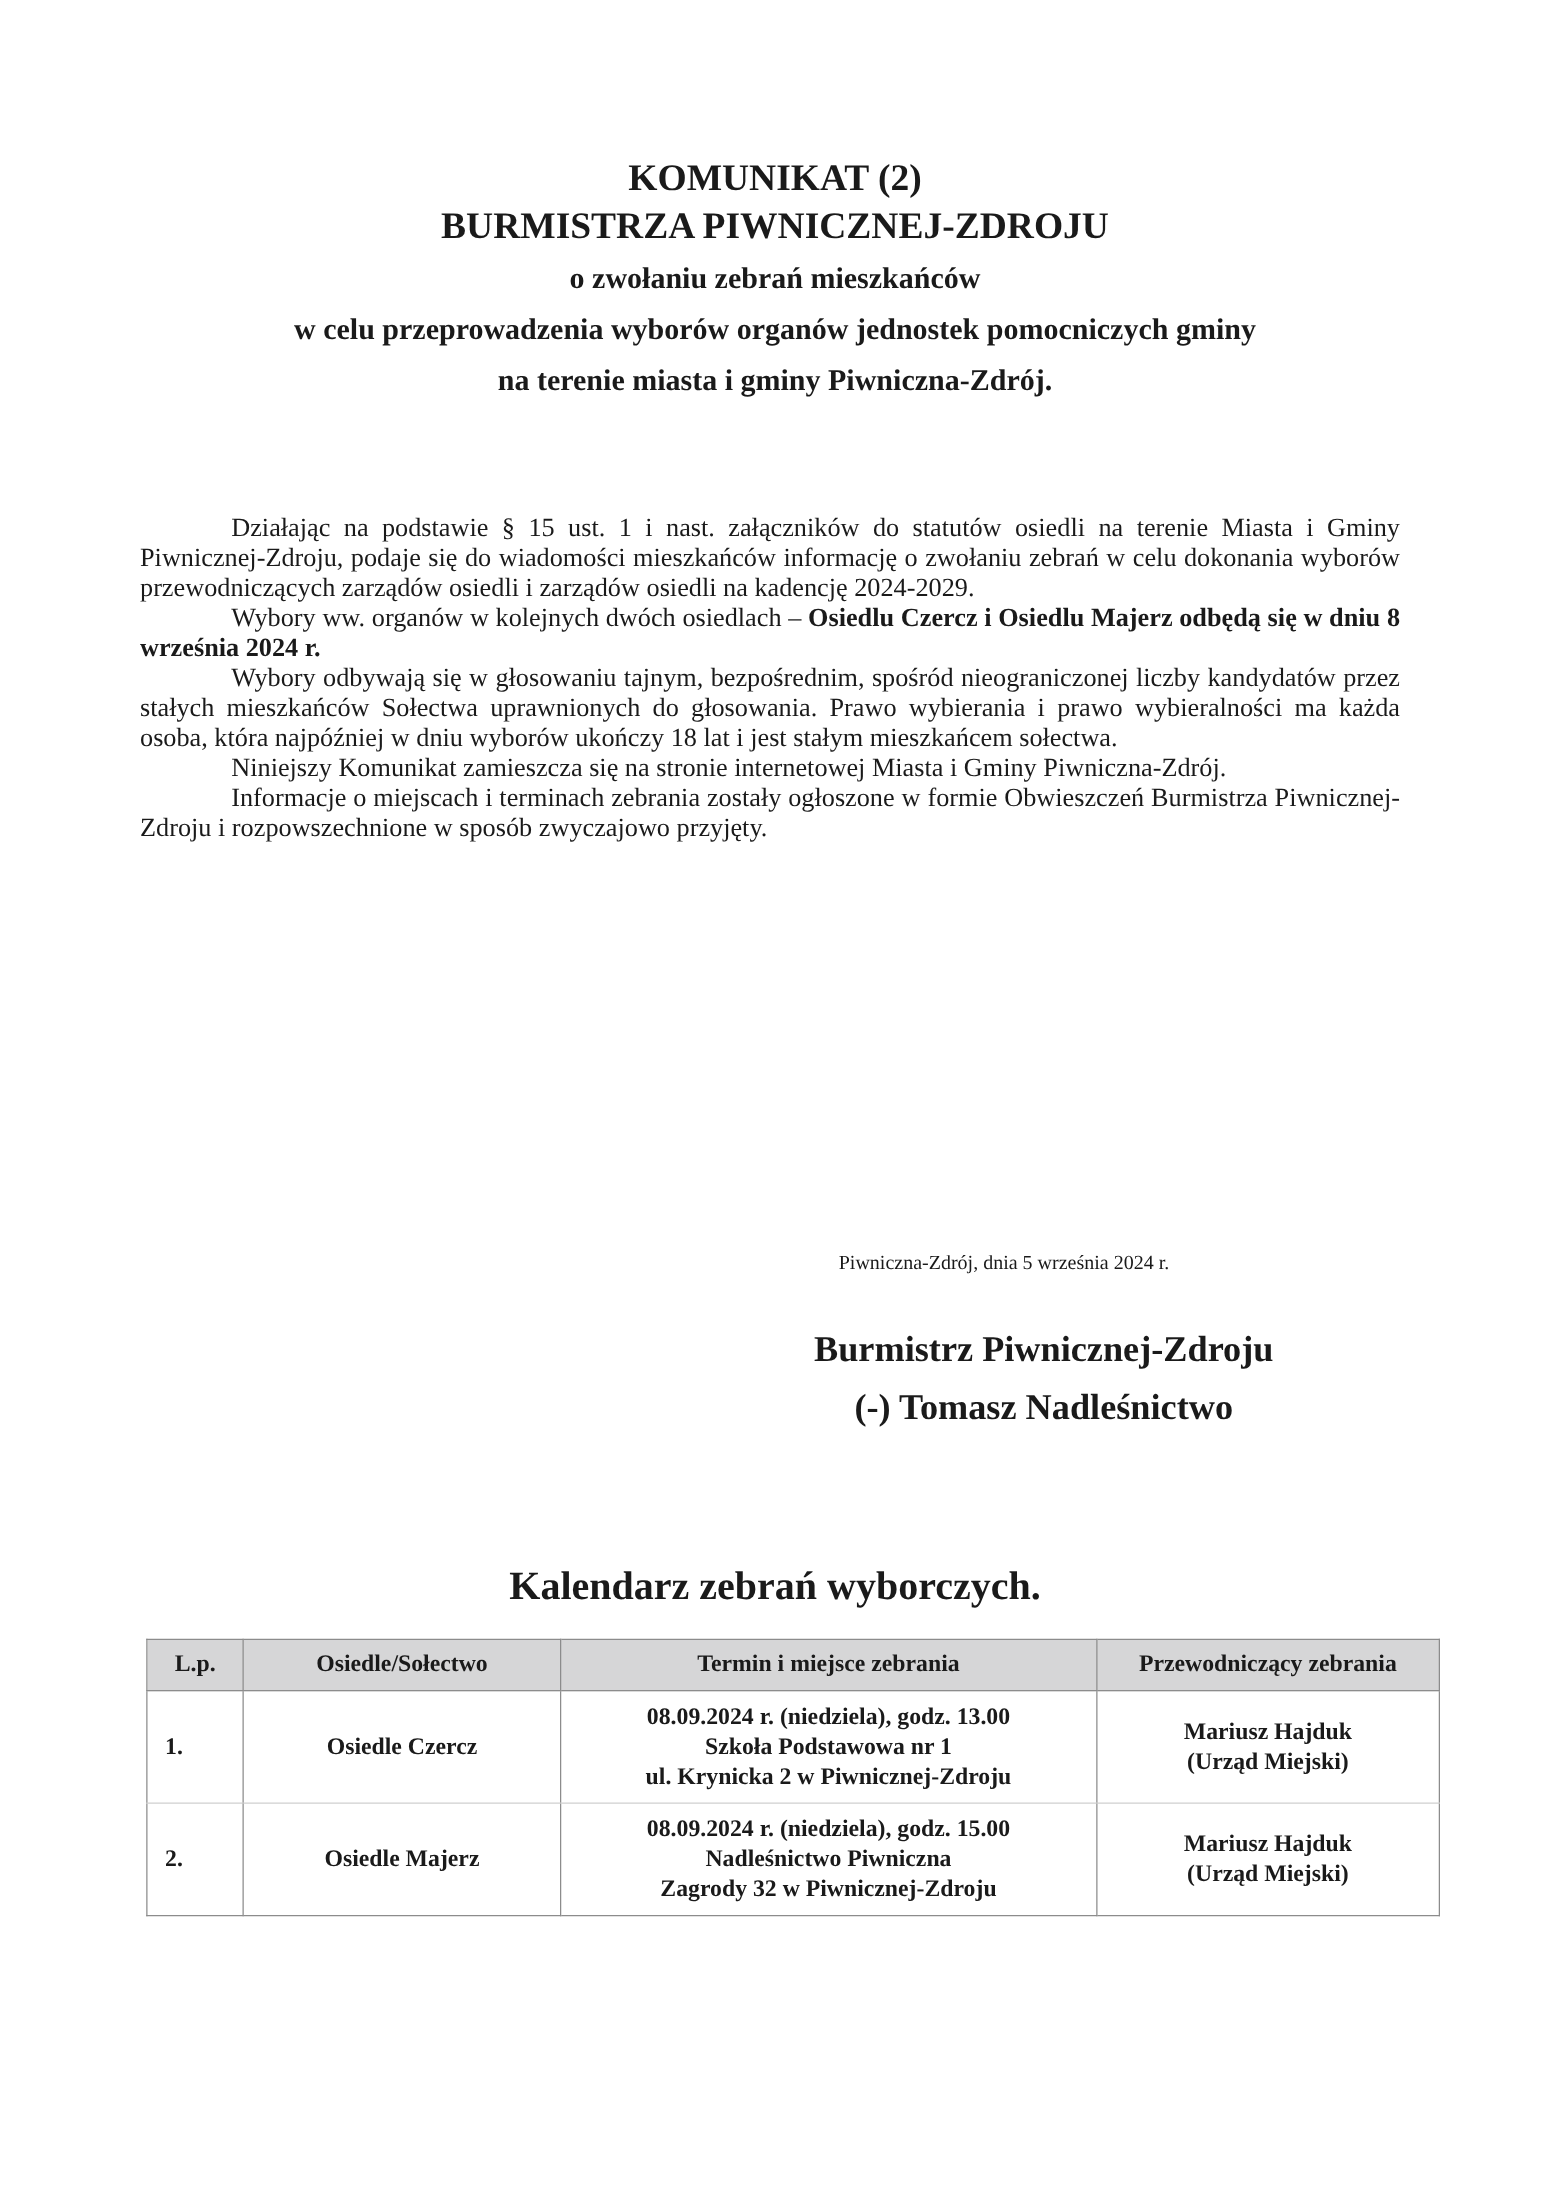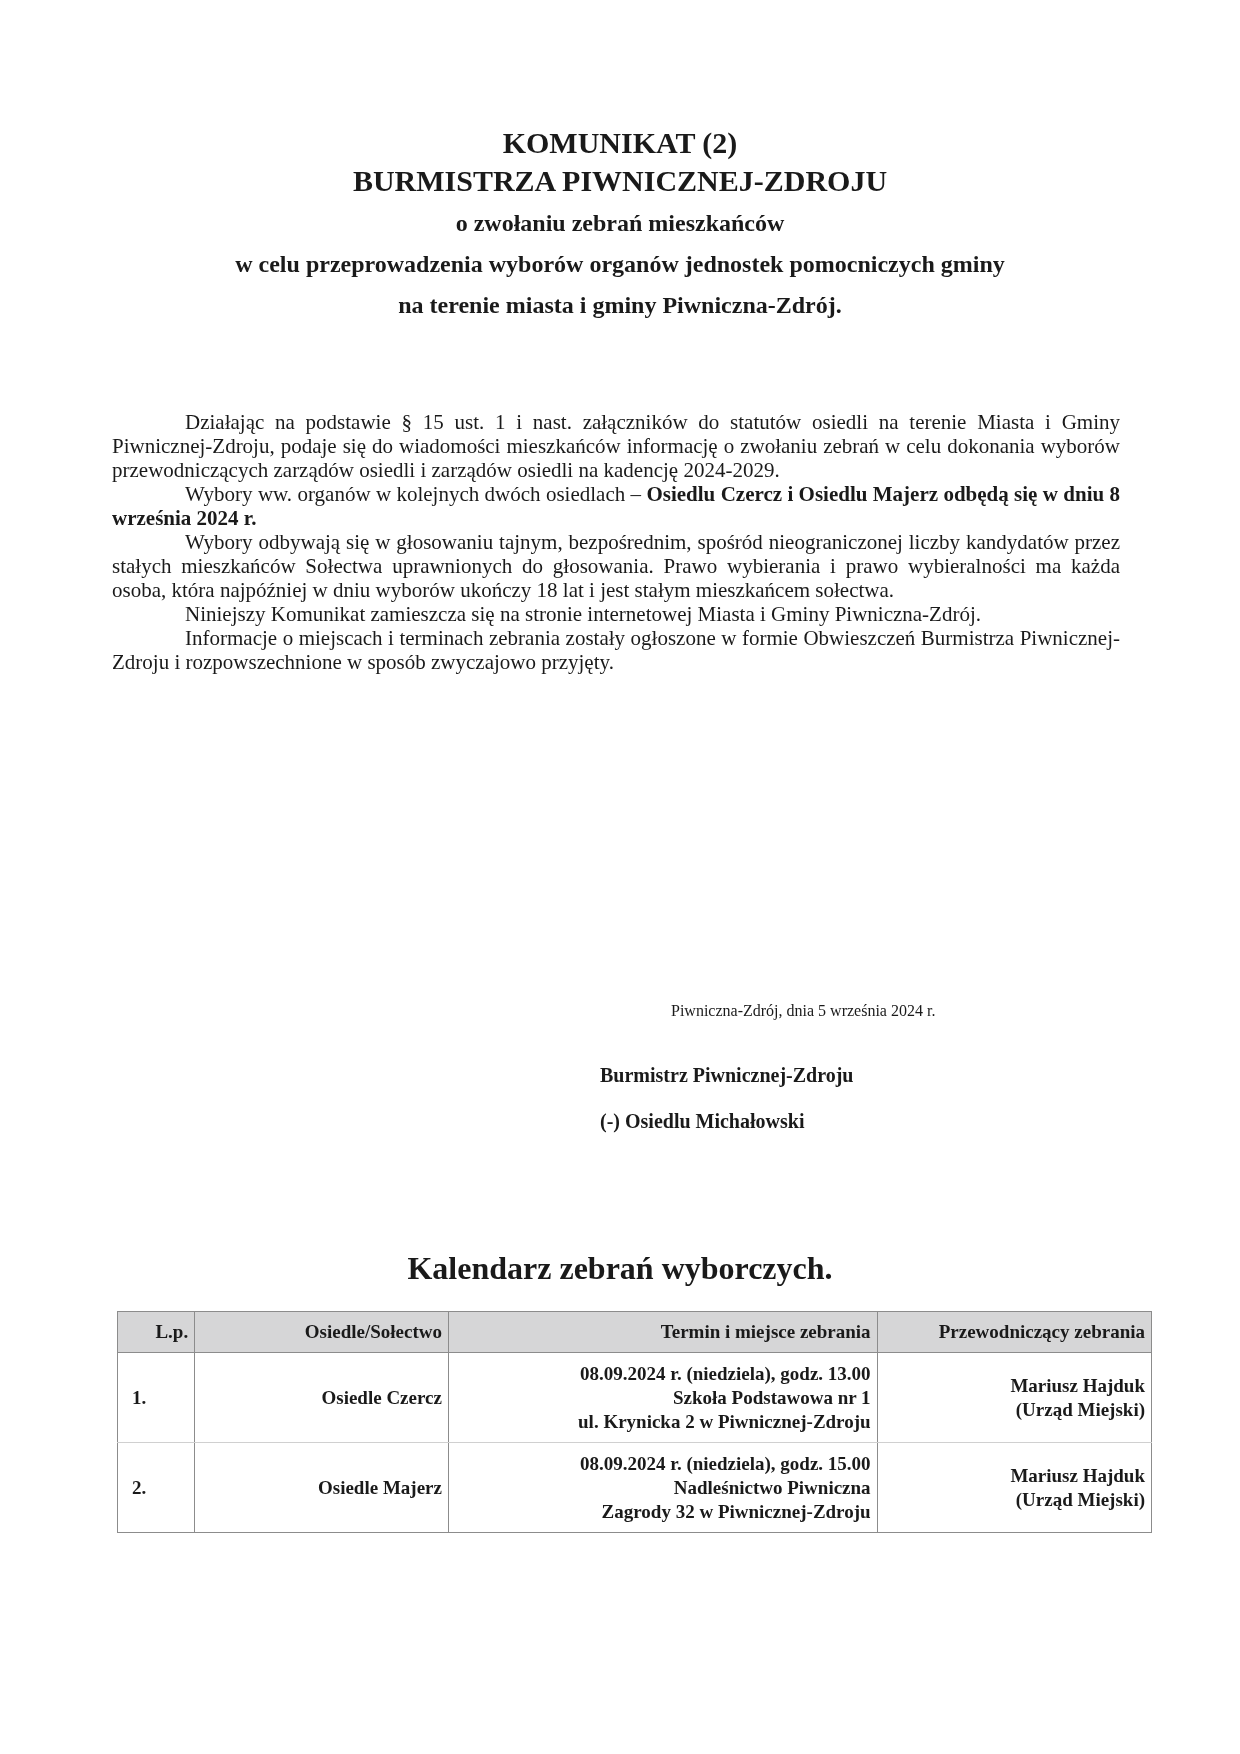--- a/index.html
+++ b/index.html
@@ -14,28 +14,28 @@
     .h-big { font-size: 30px; }
     .h-mid { font-size: 24px; }
     .body-text {
       position: absolute; left: 112px; width: 1008px;
       font-size: 21px; line-height: 24px; text-align: justify;
     }
     .body-text p { margin: 0; text-indent: 73px; }
     .body-text p.gap { margin-top: 35px; }
     .body-text b { font-weight: bold; }
     .date-line { position: absolute; left: 635px; top: 1002px; font-size: 16px; white-space: nowrap; margin-left: 36px; }
-    .sig { position: absolute; left: 600px; width: 470px; text-align: left; font-weight: bold; font-size: 20px; white-space: nowrap; }
+    .sig { position: absolute; left: 600px; width: 470px; text-align: center; font-weight: bold; font-size: 29px; white-space: nowrap; }
     .table-title { position: absolute; left: 0; width: 1240px; text-align: center; top: 1250px; font-weight: bold; font-size: 32px; }
     table.cal {
       position: absolute; left: 117px; top: 1311px; width: 1035px;
       border-collapse: collapse; font-size: 19px; font-weight: bold;
     }
     table.cal th, table.cal td {
-      border: 1px solid #8c8c8c; text-align: right; vertical-align: middle; padding: 0 6px;
+      border: 1px solid #8c8c8c; text-align: center; vertical-align: middle; padding: 0 6px;
     }
     table.cal th { background: #d6d6d7; height: 40px; font-size: 19px; }
     table.cal td { height: 89px; line-height: 24px; }
     table.cal tr.r1 td { border-bottom-color: #d0d0d0; }
     table.cal td.lp { text-align: left; padding-left: 14px; }
     .col1 { width: 67px; } .col2 { width: 250px; } .col3 { width: 443px; } .col4 { width: 273px; }
   </style>
 </head>
 <body>
 
@@ -48,21 +48,21 @@
 <div class="body-text" style="top:410px;">
   <p>Działając na podstawie § 15 ust. 1 i nast. załączników do statutów osiedli na terenie Miasta i Gminy Piwnicznej-Zdroju, podaje się do wiadomości mieszkańców informację o zwołaniu zebrań w celu dokonania wyborów przewodniczących zarządów osiedli i zarządów osiedli na kadencję 2024-2029.</p>
   <p><span>Wybory ww. organów w kolejnych dwóch osiedlach – </span><b>Osiedlu Czercz i Osiedlu Majerz odbędą się w dniu 8 września 2024 r.</b></p>
   <p>Wybory odbywają się w głosowaniu tajnym, bezpośrednim, spośród nieograniczonej liczby kandydatów przez stałych mieszkańców Sołectwa uprawnionych do głosowania.  Prawo wybierania i prawo wybieralności ma każda osoba, która najpóźniej w dniu wyborów ukończy 18 lat i jest stałym mieszkańcem sołectwa.</p>
   <p>Niniejszy Komunikat zamieszcza się na stronie internetowej Miasta i Gminy Piwniczna-Zdrój.</p>
   <p>Informacje o miejscach i terminach zebrania zostały ogłoszone w formie Obwieszczeń Burmistrza Piwnicznej-Zdroju i rozpowszechnione w sposób zwyczajowo przyjęty.</p>
 </div>
 
 <div class="date-line">Piwniczna-Zdrój, dnia 5 września 2024 r.</div>
 <div class="sig" style="top:1064px;">Burmistrz Piwnicznej-Zdroju</div>
-<div class="sig" style="top:1110px;">(-) Osiedlu Michałowski</div>
+<div class="sig" style="top:1110px;">(-) Tomasz Nadleśnictwo</div>
 
 <div class="table-title">Kalendarz zebrań wyborczych.</div>
 
 <table class="cal">
   <thead>
     <tr>
       <th class="col1">L.p.</th>
       <th class="col2">Osiedle/Sołectwo</th>
       <th class="col3">Termin i miejsce zebrania</th>
       <th class="col4">Przewodniczący zebrania</th>

